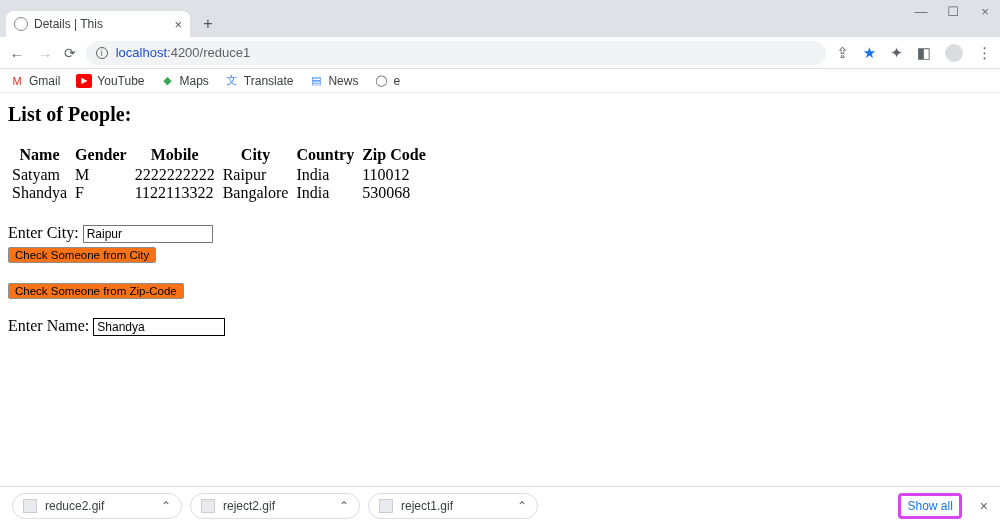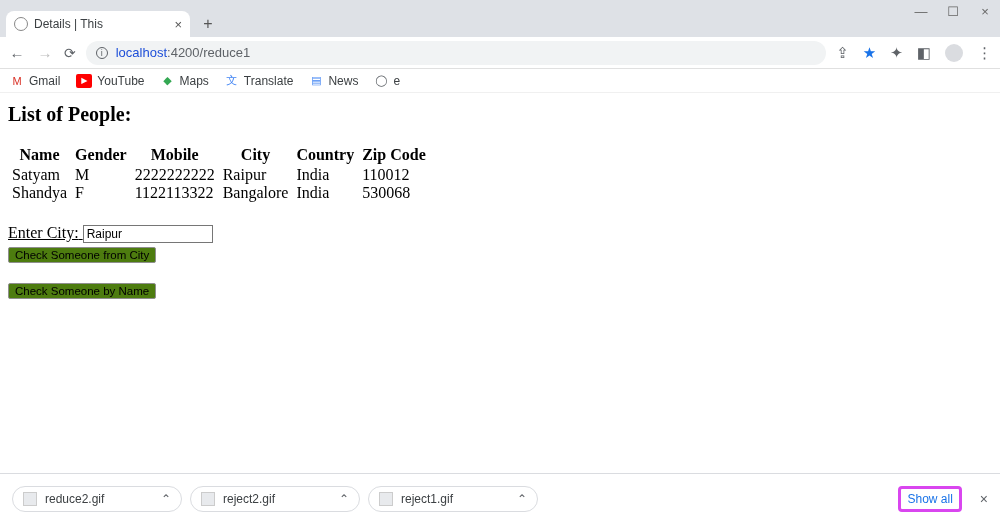--- a/index.html
+++ b/index.html
@@ -140,50 +140,50 @@
       margin-bottom: 22px;
     }
     table.people th {
       text-align: center;
       padding: 0 4px 2px 4px;
       font-weight: bold;
     }
     table.people td {
       padding: 0 4px;
     }
-    .form-row { margin-bottom: 2px; text-decoration: underline; }
+    .form-row { margin-bottom: 2px; }
     .form-row label { font-family: "Times New Roman", serif; }
     .form-row input[type="text"] {
       font-family: Arial, sans-serif;
       font-size: 12px;
       padding: 1px 3px;
       border: 1px solid #767676;
       height: 18px;
       width: 130px;
     }
     .form-row input.wide { width: 132px; }
     .form-row input.focused {
       border: 1.5px solid #000;
       outline: none;
     }
     .action-btn {
       font-family: Arial, sans-serif;
       font-size: 11.5px;
       padding: 1px 6px;
-      background: #4d7c0f;
+      background: #f97316;
       border: 1px solid #8f8f8f;
       border-radius: 2px;
       cursor: pointer;
     }
     .form-block { margin-bottom: 18px; }
     
     .downloads-bar {
       position: absolute;
       bottom: 0; left: 0; right: 0;
-      height: 51px;
+      height: 38px;
       background: #fff;
       border-top: 1px solid #dadce0;
       display: flex;
       align-items: center;
       padding: 0 12px;
       gap: 8px;
       font-size: 12px;
       color: #3c4043;
     }
     .dl-item {
@@ -310,24 +310,28 @@
 
   <div class="form-block">
     <div class="form-row">
       <label>Enter City:</label>
       <input type="text" value="Raipur" style="">
     </div>
     <button class="action-btn">Check Someone from City</button>
   </div>
 
   <div class="form-block">
+    <button class="action-btn">Check Someone from Zip-Code</button>
   </div>
 
   <div class="form-block">
-    <button class="action-btn">Check Someone by Name</button>
+    <div class="form-row">
+      <label>Enter Name:</label>
+      <input type="text" class="wide focused" value="Shandya" style="">
+    </div>
   </div>
 </div>
 
 <div class="downloads-bar">
   <div class="dl-item">
     <span class="dl-icon"></span>
     <span>reduce2.gif</span>
     <span class="dl-chevron">⌃</span>
   </div>
   <div class="dl-item">

